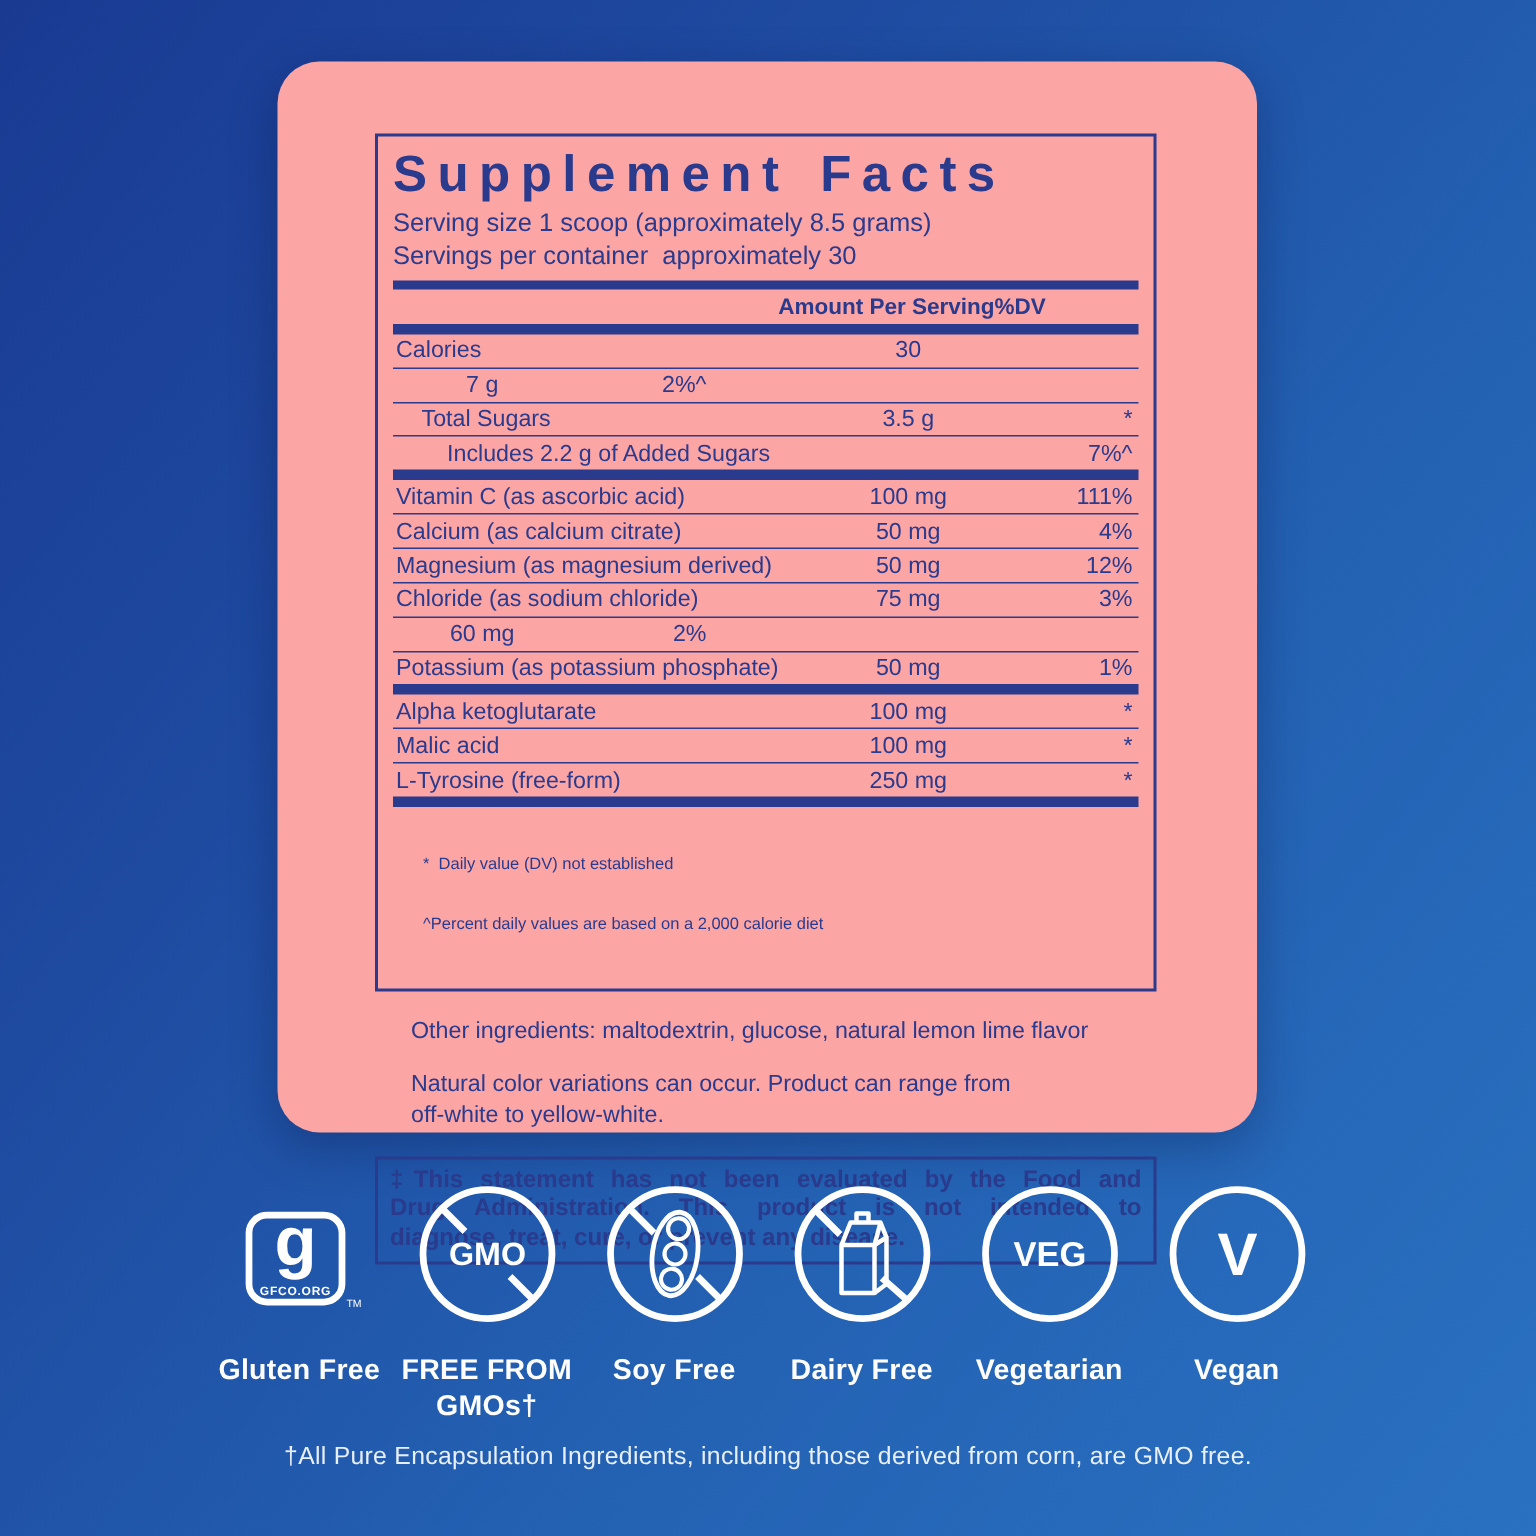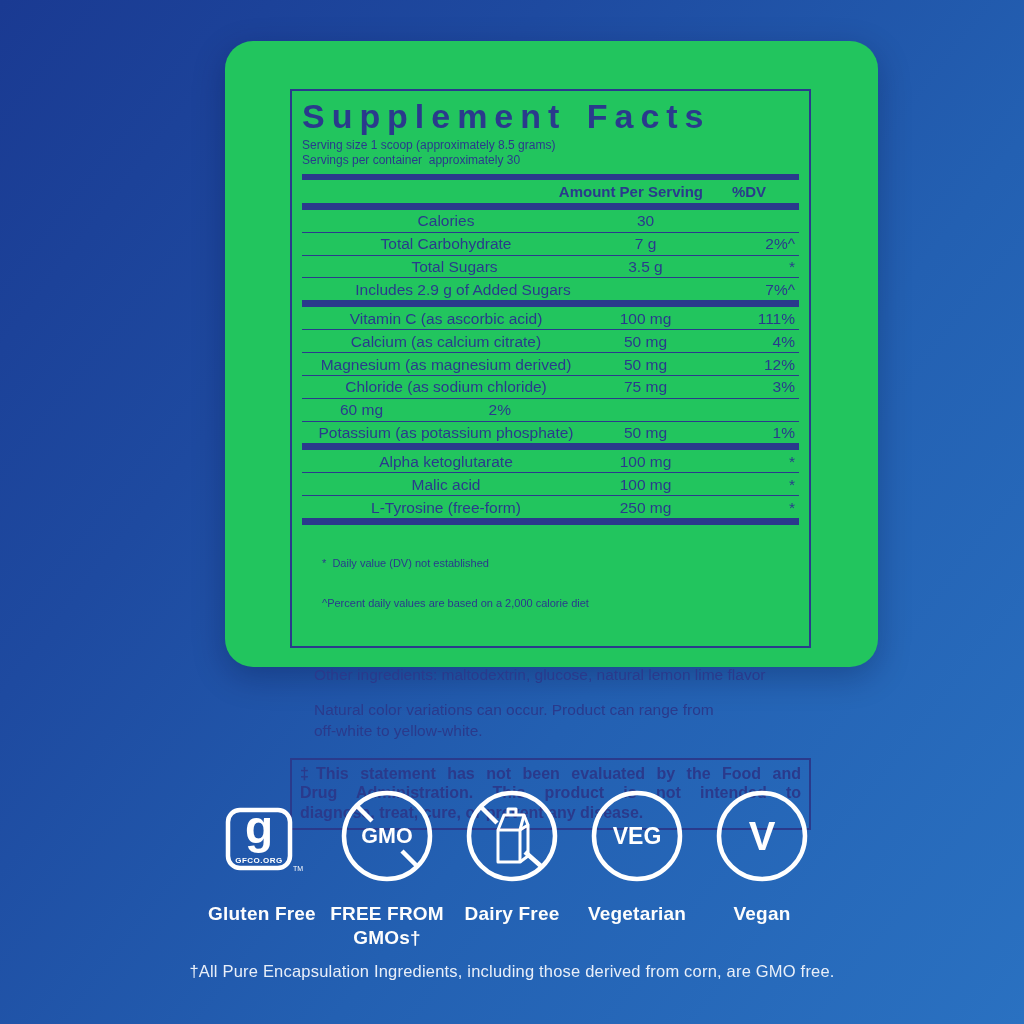--- a/index.html
+++ b/index.html
@@ -4,43 +4,42 @@
 <style>
   html,body { margin:0; padding:0; }
   body {
     width:1024px; height:1024px; overflow:hidden; position:relative;
     font-family:"Liberation Sans","DejaVu Sans",sans-serif;
     background:linear-gradient(128deg,#1a3a92 0%,#1e4aa0 30%,#2360b2 62%,#2a71c1 100%);
   }
   :root { --navy:#2a3a8c; }
 
   .card {
-    position:absolute; left:185px; top:41px; width:653px; height:626px;
-    background:#22c55e; border-radius:28px;
+    position:absolute; left:185px; top:41px; width:653px; height:714px;
+    background:#fca5a5; border-radius:28px;
     box-shadow:0 10px 32px rgba(0,10,50,.28);
-    margin-left:40px;
   }
 
   .facts-box {
     margin:48px 67px 0 65px; border:2px solid var(--navy);
     padding:6px 10px 9px 10px; color:var(--navy); box-sizing:border-box;
   }
   .facts-title {
     font-size:34px; font-weight:bold; letter-spacing:.205em; word-spacing:.12em;
     line-height:1.02; margin:2px 0 4px 0; white-space:nowrap;
   }
-  .serving-line { font-size:12px; line-height:1.3; white-space:pre-wrap; }
+  .serving-line { font-size:17px; line-height:1.3; white-space:pre-wrap; }
   .bar { height:6px; background:var(--navy); margin-top:5px; }
   .bar.b7 { height:7px; margin-top:0; }
   .hrow { display:flex; align-items:baseline; font-weight:bold; font-size:15px; padding:3px 4px 3px 2px; }
   .hamt { flex:1; text-align:right; }
-  .hdv  { width:92px; text-align:center; }
+  .hdv  { width:92px; text-align:left; }
   .frow { display:flex; align-items:baseline; font-size:15.5px; line-height:1.12; padding:2.5px 4px 2px 2px; border-bottom:1.5px solid var(--navy); }
   .sec .frow:last-child { border-bottom:none; }
-  .nm  { flex:1;text-align:center; }
+  .nm  { flex:1; }
   .ind1 { padding-left:17px; }
   .ind2 { padding-left:34px; }
   .amt { width:115px; text-align:center; }
   .dv  { width:92px;  text-align:right; }
   .sec { }
   .sec + .bar { margin-top:0; }
   .fnotes { margin-top:5px; padding-left:20px; font-size:11px; line-height:1.22; white-space:pre-wrap; }
 
   .other-ing   { margin:17px 40px 0 89px; color:var(--navy); font-size:15.5px; line-height:1.3; }
   .color-note  { margin:15px 40px 0 89px; color:var(--navy); font-size:15.5px; line-height:1.35; }
@@ -82,31 +81,30 @@
     </div>
     <div class="bar b7"></div>
 
     <div class="sec">
       <div class="frow">
         <span class="nm">Calories</span>
         <span class="amt">30</span>
         <span class="dv"></span>
       </div>
       <div class="frow">
-        <span class="nm">Total Carbohydrate</span>
         <span class="amt">7 g</span>
         <span class="dv">2%^</span>
       </div>
       <div class="frow">
         <span class="nm ind1">Total Sugars</span>
         <span class="amt">3.5 g</span>
         <span class="dv">*</span>
       </div>
       <div class="frow">
-        <span class="nm ind2">Includes 2.9 g of Added Sugars</span>
+        <span class="nm ind2">Includes 2.2 g of Added Sugars</span>
         <span class="amt"></span>
         <span class="dv">7%^</span>
       </div>
     </div>
     <div class="bar b7"></div>
 
     <div class="sec">
       <div class="frow">
         <span class="nm">Vitamin C (as ascorbic acid)</span>
         <span class="amt">100 mg</span>
@@ -200,20 +198,36 @@
         <line x1="63" y1="63" x2="78" y2="78" stroke="#ffffff" stroke-width="4.5"></line>
         <text x="48" y="55" font-size="21.5" font-weight="bold" text-anchor="middle">GMO</text>
       </svg>
     </div>
     <div class="badge-label">
       <div>FREE FROM</div>
       <div>GMOs†</div>
     </div>
   </div>
 
+  <div class="badge">
+    <div class="iconbox">
+      <svg viewBox="0 0 96 96" width="96" height="96">
+        <circle cx="48" cy="48" r="43" fill="none" stroke="#ffffff" stroke-width="4.5"></circle>
+        <line x1="18" y1="18" x2="34" y2="34" stroke="#ffffff" stroke-width="4.5"></line>
+        <line x1="63" y1="63" x2="78" y2="78" stroke="#ffffff" stroke-width="4.5"></line>
+        <g transform="rotate(8 48 48)">
+          <ellipse cx="48" cy="48" rx="15" ry="28" fill="none" stroke="#ffffff" stroke-width="3.2"></ellipse>
+          <circle cx="48" cy="31" r="7" fill="none" stroke="#ffffff" stroke-width="2.8"></circle>
+          <circle cx="48" cy="48" r="7" fill="none" stroke="#ffffff" stroke-width="2.8"></circle>
+          <circle cx="48" cy="65" r="7" fill="none" stroke="#ffffff" stroke-width="2.8"></circle>
+        </g>
+      </svg>
+    </div>
+    <div class="badge-label">Soy Free</div>
+  </div>
 
   <div class="badge">
     <div class="iconbox">
       <svg viewBox="0 0 96 96" width="96" height="96">
         <circle cx="48" cy="48" r="43" fill="none" stroke="#ffffff" stroke-width="4.5"></circle>
         <line x1="17" y1="19" x2="33" y2="35" stroke="#ffffff" stroke-width="4.5"></line>
         <line x1="61" y1="64" x2="78" y2="79" stroke="#ffffff" stroke-width="4.5"></line>
         <g fill="none" stroke="#ffffff" stroke-width="3" stroke-linejoin="round">
           <path d="M34 42 H56 V74 H34 Z"></path>
           <path d="M56 42 L64 37 V68 L56 74"></path>

